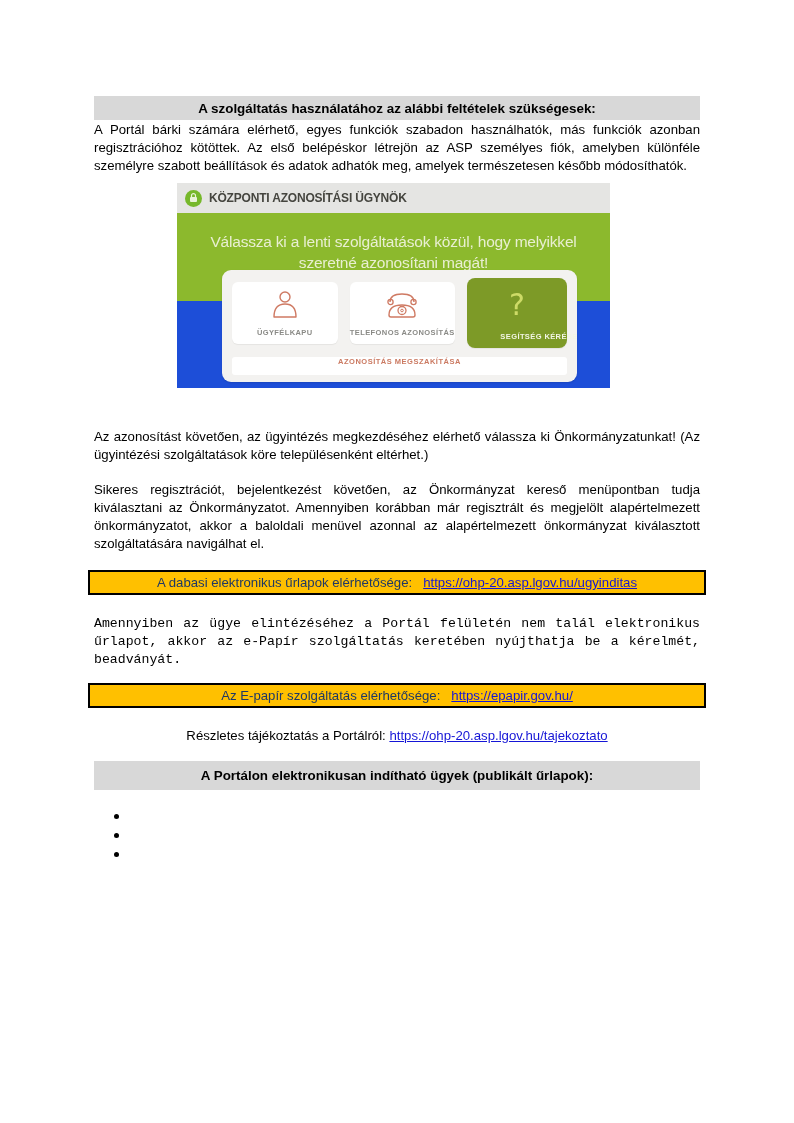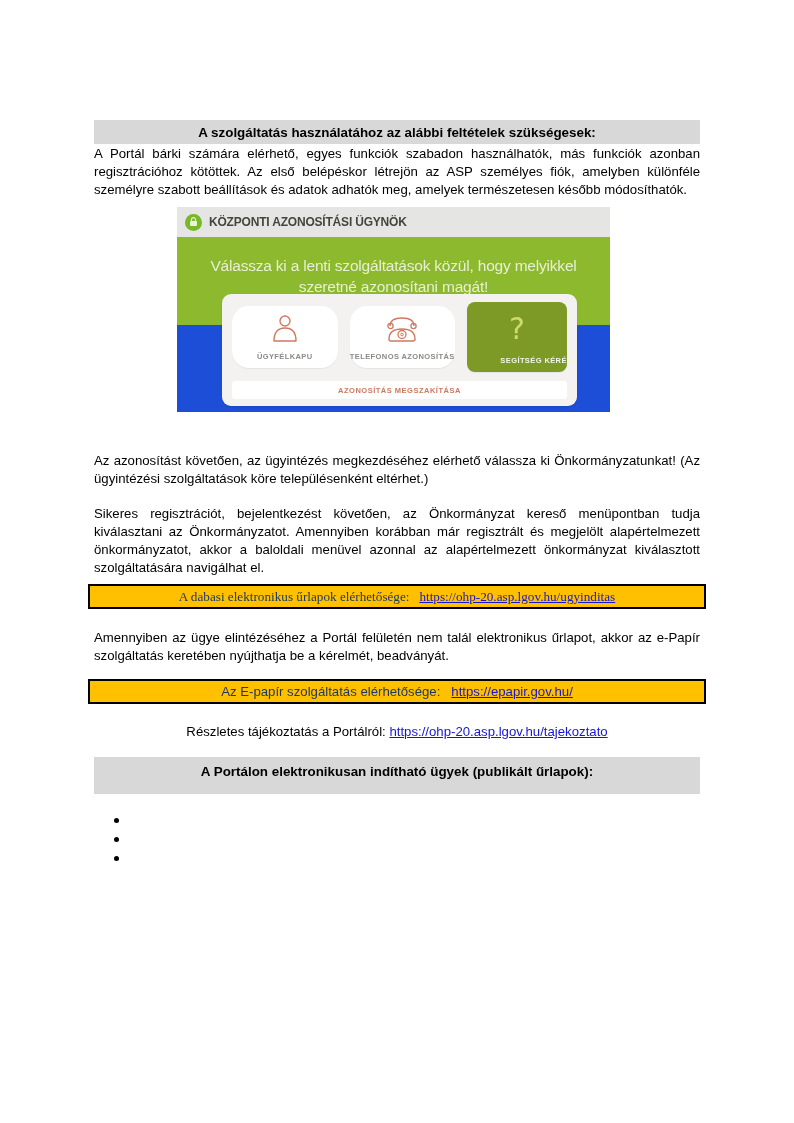--- a/index.html
+++ b/index.html
@@ -5,42 +5,42 @@
   html,body{margin:0;padding:0;background:#888;}
   .page{
     width:794px;height:1123px;margin:0 auto;background:#ffffff;
     font-family:"Liberation Sans", sans-serif;color:#000;
     position:relative;box-sizing:border-box;
     padding:96px 94px 0 94px;overflow:hidden;
   }
   
   .section-header{
     background:#d8d8d8;text-align:center;font-weight:bold;
-    font-size:13.4px;line-height:17px;padding:4px 2px 3px 2px;margin-top:24px;
+    font-size:13.4px;line-height:17px;padding:4px 2px 3px 2px;
   }
   .body-para{
     font-size:13.2px;line-height:18px;text-align:justify;margin:0;
   }
   .p1{margin-top:1px;}
   .p2{margin-top:40px;}
   .p3{margin-top:17px;}
-  .p4{margin-top:20px;}
+  .p4{margin-top:20px;font-family:Liberation Mono, monospace;}
   .orange-bar{
     margin:0 -6px;background:#ffc000;border:2px solid #000;
     text-align:center;font-size:13.2px;line-height:19px;padding:1px 4px;
     white-space:nowrap;
   }
-  .bar1{margin-top:7px;font-family:Liberation Serif, serif;}
+  .bar1{margin-top:17px;}
   .bar2{margin-top:14px;}
   .bar-label{color:#1f3864;}
   .doc-link{color:#1515d6;text-decoration:underline;cursor:pointer;}
   .info-line{
     margin-top:19px;text-align:center;font-size:13.2px;line-height:18px;
   }
-  .header2{margin-top:16px;padding-top:6px;padding-bottom:14px;}
+  .header2{margin-top:16px;padding-top:6px;padding-bottom:6px;}
   .bullet-list{margin-top:17px;padding-left:20px;}
   .bullet-row{display:flex;align-items:center;height:19px;}
   .bullet-dot{
     width:5px;height:5px;border-radius:50%;background:#000;
     margin-right:14px;flex:0 0 auto;
   }
   .bullet-text{font-size:13.2px;}
   
   .kau{
     position:relative;width:433px;height:205px;margin:8px 0 0 83px;
@@ -67,41 +67,41 @@
     font-size:15.5px;line-height:21px;padding-top:18px;box-sizing:border-box;
     letter-spacing:-0.2px;
   }
   .kau-card{
     position:absolute;left:45px;top:87px;width:355px;height:112px;
     background:#f3f2f0;border-radius:9px;box-sizing:border-box;
     padding:12px 10px 0 10px;box-shadow:0 1px 2px rgba(0,0,0,0.12);
   }
   .kau-tiles{display:flex;gap:12px;}
   .kau-tile{
-    background:#ffffff;border-radius:17px;width:107px;height:62px;
+    background:#ffffff;border-radius:6px;width:107px;height:62px;
     display:flex;flex-direction:column;align-items:center;justify-content:flex-end;
     box-sizing:border-box;padding-bottom:7px;cursor:pointer;
     box-shadow:0 1px 1px rgba(0,0,0,0.06);
   }
   .kau-tile .tile-icon{flex:1;display:flex;align-items:center;justify-content:center;}
   .tile-label{
     font-size:7.5px;font-weight:bold;color:#8a8a86;letter-spacing:0.4px;
     white-space:nowrap;
   }
   .kau-tile.green{
     background:#7d9a27;width:100px;height:70px;margin-top:-4px;border-radius:8px;
   }
   .kau-tile.green .tile-label{color:#f2f5e4;padding-left:44px;}
   .qmark{
     font-size:30px;line-height:30px;color:#cedb67;font-weight:400;
     font-family:"DejaVu Sans", sans-serif;
   }
   .kau-cancel{
     margin-top:9px;background:#ffffff;border-radius:3px;height:18px;
-    display:flex;align-items:center;justify-content:center;cursor:pointer;
+    display:flex;align-items:flex-start;justify-content:center;cursor:pointer;
   }
   .cancel-label{
     font-size:7.5px;font-weight:bold;color:#cb7a62;letter-spacing:0.5px;
   }
 </style>
 </head>
 <body>
 
 <div class="page">
 

